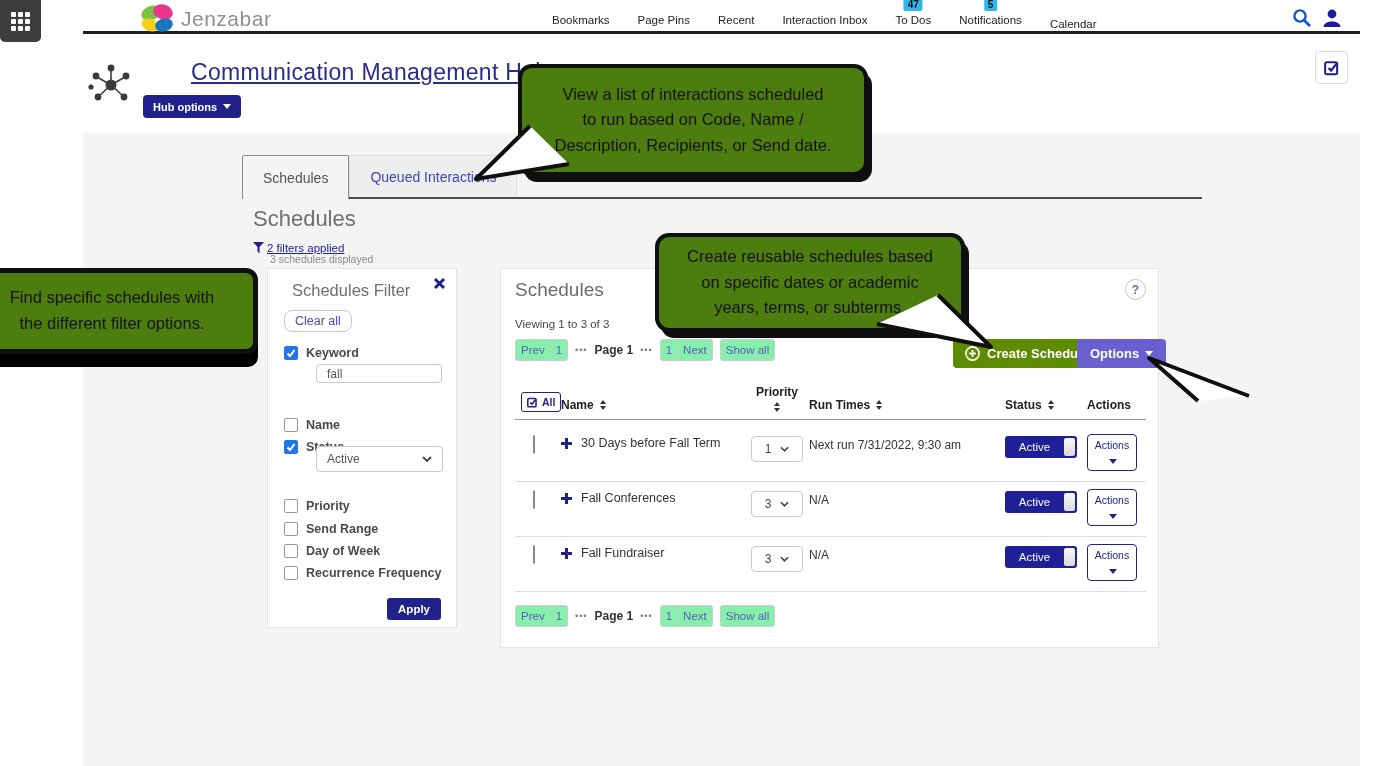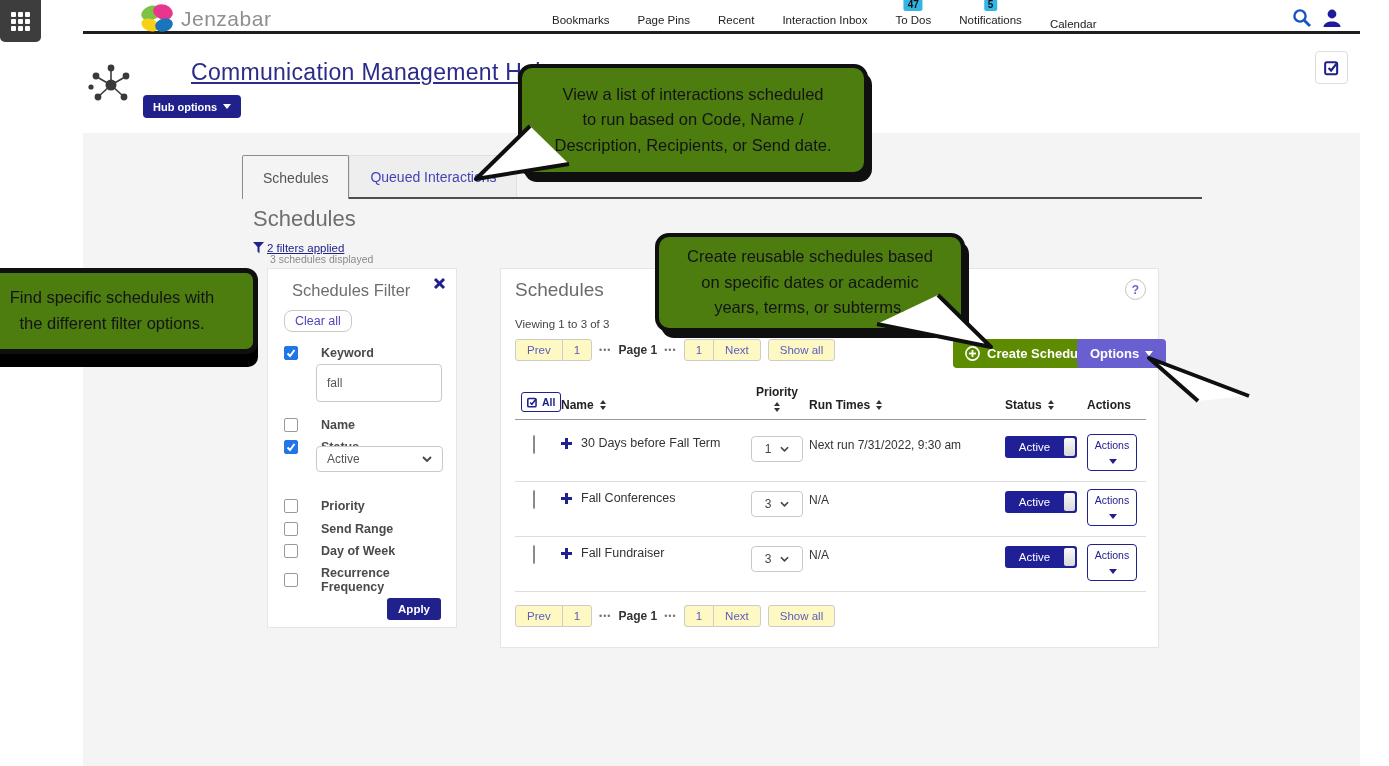--- a/index.html
+++ b/index.html
@@ -37,38 +37,38 @@
   .section-title { position:absolute; left:253px; top:206px; font-size:22px; color:#6e6e6e; z-index:2; }
   .filters-line { position:absolute; left:253px; top:242px; display:flex; align-items:center; gap:3px; z-index:2; }
   .filters-link { font-size:11.5px; color:#21218c; text-decoration:underline; cursor:pointer; }
   .displayed-note { position:absolute; left:270px; top:253px; font-size:10.5px; color:#8a8a8a; z-index:2; }
 
   
   .fcard { position:absolute; left:267px; top:268px; width:190px; height:360px; background:#fff; border:1px solid #e5e5e5; z-index:2; }
   .fcard-title { position:absolute; left:24px; top:12px; font-size:16.5px; color:#6e6e6e; }
   .fclose { position:absolute; right:10px; top:8px; cursor:pointer; }
   .clear-all { position:absolute; left:16px; top:41px; background:#fff; border:1px solid #c9c9c9; border-radius:8px; color:#4f46b8; font-size:12.5px; padding:3px 10px; cursor:pointer; font-family:inherit; }
-  .frow { position:absolute; left:16px; display:flex; align-items:center; gap:23px; }
+  .frow { position:absolute; left:16px; display:flex; align-items:center; gap:8px; }
   .cb { width:14px; height:14px; border:1px solid #999; border-radius:2px; background:#fff; display:flex; align-items:center; justify-content:center; cursor:pointer; flex:0 0 auto; }
   .cb svg { display:none; }
   .cb.on { background:#2175e8; border-color:#2175e8; }
   .cb.on svg { display:block; }
   .flabel { font-size:12.5px; font-weight:bold; color:#4a4a4a; }
-  .finput { position:absolute; left:48px; top:95px; width:126px; height:38px; border:1px solid #c9c9c9; border-radius:4px; font-size:12px; color:#555; padding:0 10px; font-family:inherit; }
+  .finput { position:absolute; left:48px; top:95px; width:126px; height:19px; border:1px solid #c9c9c9; border-radius:4px; font-size:12px; color:#555; padding:0 10px; font-family:inherit; }
   .fselect { position:absolute; left:48px; top:177px; width:127px; height:26px; border:1px solid #c9c9c9; border-radius:4px; background:#fff; display:flex; align-items:center; justify-content:space-between; padding:0 10px; font-size:12px; color:#555; cursor:pointer; }
   .apply { position:absolute; right:15px; top:329px; background:#21218c; border:none; border-radius:3px; color:#fff; font-size:11.5px; font-weight:bold; padding:5px 11px; cursor:pointer; font-family:inherit; }
 
   
   .scard { position:absolute; left:500px; top:268px; width:659px; height:380px; background:#fff; border:1px solid #e5e5e5; z-index:2; }
   .scard-title { position:absolute; left:14px; top:10px; font-size:19px; color:#6b6b6b; }
   .help { position:absolute; right:12px; top:10px; width:21px; height:21px; border:1px solid #c4c4c4; border-radius:50%; color:#6a5fd0; font-size:12px; font-weight:bold; display:flex; align-items:center; justify-content:center; cursor:pointer; background:#fff; }
   .viewing { position:absolute; left:14px; top:49px; font-size:11.5px; color:#444; }
   .pagbar { position:absolute; left:14px; display:flex; align-items:center; gap:7px; }
   .pgroup { display:inline-flex; }
-  .pbtn { background:#fef9c3; border:1px solid #ccc; color:#5b5bc0; font-size:11.5px; padding:4px 11px; cursor:pointer; font-family:inherit; }
+  .pbtn { background:#86efac; border:1px solid #ccc; color:#5b5bc0; font-size:11.5px; padding:4px 5px; cursor:pointer; font-family:inherit; }
   .pgroup .pbtn + .pbtn { margin-left:-1px; }
   .pgroup .pbtn:first-child { border-radius:3px 0 0 3px; }
   .pgroup .pbtn:last-child { border-radius:0 3px 3px 0; }
   .pbtn.single { border-radius:3px; }
   .pdots { font-size:9px; color:#777; letter-spacing:1px; }
   .plabel { font-size:12px; font-weight:bold; color:#333; }
   .create-btn { position:absolute; left:452px; top:70px; height:29px; background:#5d8c00; border:none; border-radius:4px; color:#fff; font-size:13px; font-weight:bold; padding:0 12px; display:flex; align-items:center; gap:7px; cursor:pointer; font-family:inherit; }
   .options-btn { position:absolute; left:576px; top:70px; height:29px; background:#6a5fd0; border:none; border-radius:4px; color:#fff; font-size:13px; font-weight:bold; padding:0 13px; display:flex; align-items:center; cursor:pointer; font-family:inherit; }
 
   .thead { position:absolute; left:14px; top:116px; width:631px; display:flex; align-items:flex-end; border-bottom:1px solid #999; padding-bottom:7px; }

